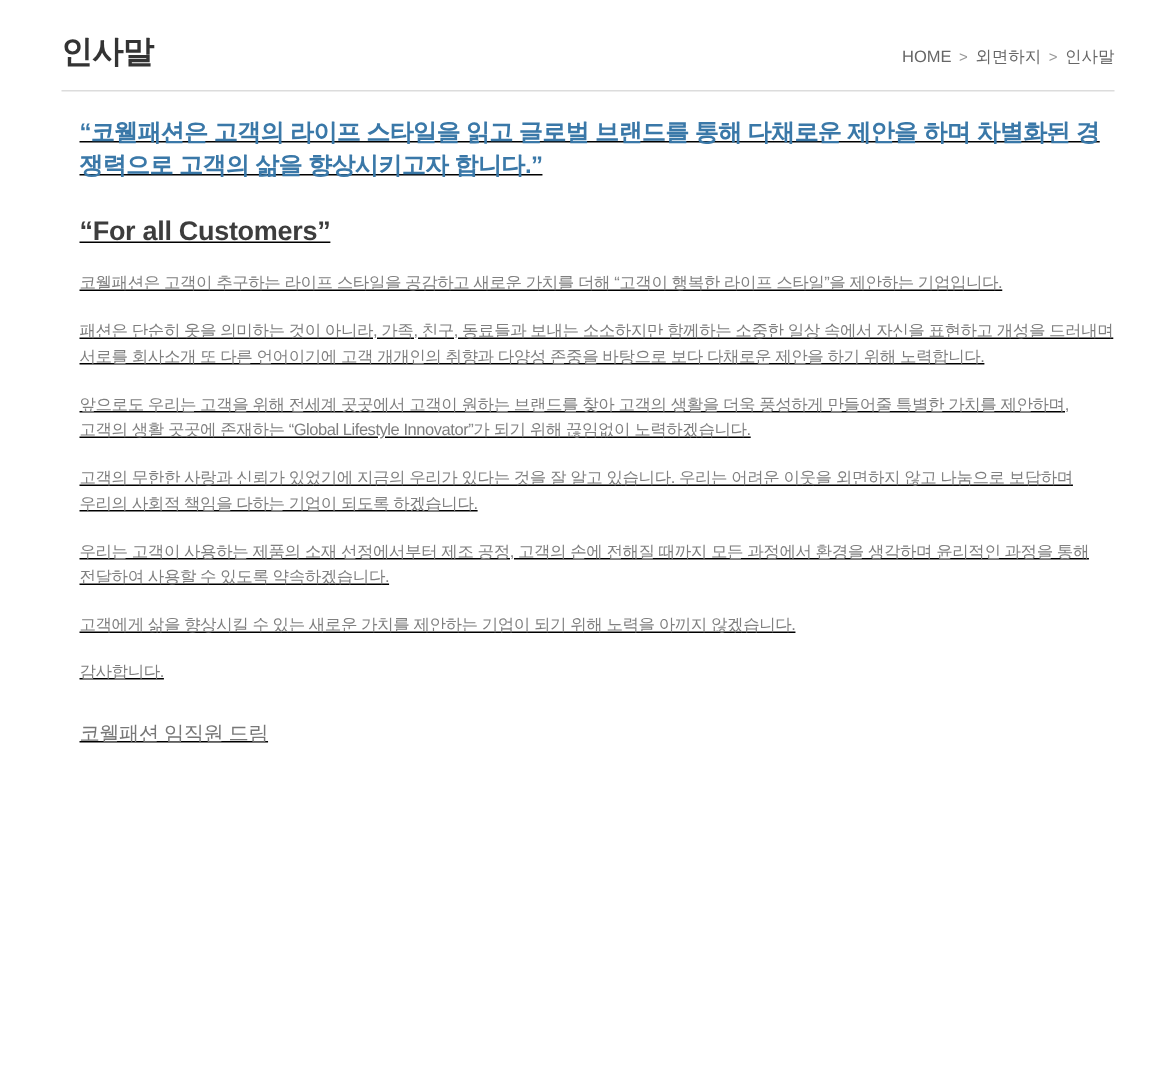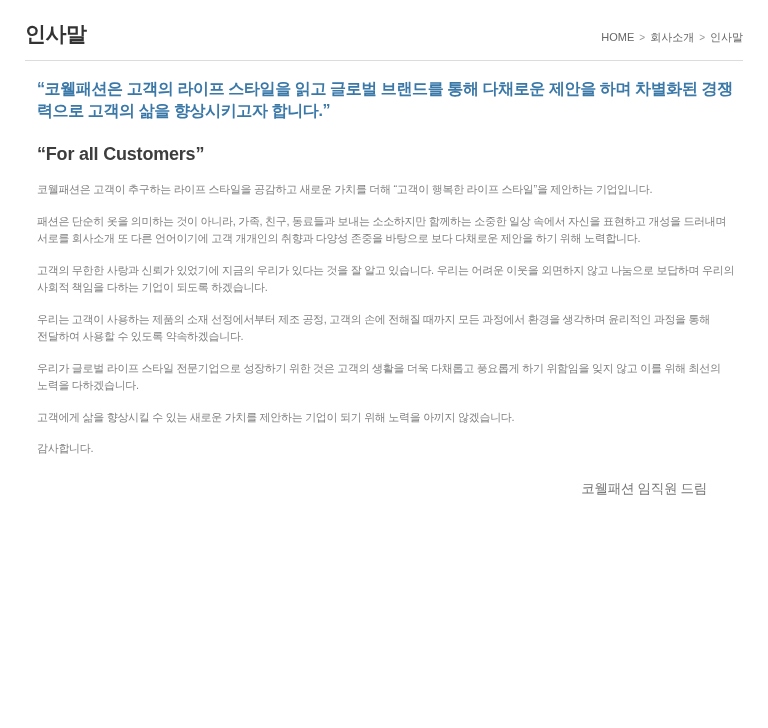--- a/index.html
+++ b/index.html
@@ -6,20 +6,21 @@
   html, body {
     width: 768px;
     background: #ffffff;
     font-family: "Liberation Sans", "DejaVu Sans", sans-serif;
   }
   .page {
     width: 768px;
     height: 728px;
     background: #ffffff;
     overflow: hidden;
+    padding-left: 16px;
   }
   .page-header {
     margin: 0 25px;
     padding-top: 20px;
     padding-bottom: 12px;
     border-bottom: 1px solid #dcdcdc;
     display: flex;
     justify-content: space-between;
     align-items: flex-end;
   }
@@ -41,20 +42,21 @@
     text-decoration: none;
     cursor: pointer;
   }
   .breadcrumb .sep {
     color: #999999;
     margin: 0 5px;
     font-size: 10px;
   }
   .content {
     padding: 17px 23px 0 37px;
+    text-decoration: underline;
   }
   .intro-quote {
     font-size: 16px;
     font-weight: bold;
     line-height: 22px;
     color: #3a78a8;
     letter-spacing: -0.4px;
   }
   .section-heading {
     font-size: 18px;
@@ -66,51 +68,51 @@
   .content p.body-para {
     font-size: 11px;
     line-height: 17.5px;
     color: #7f7f7f;
     letter-spacing: -0.3px;
     margin: 0 0 14px 0;
     word-break: keep-all;
   }
   .signature {
     margin-top: 22px;
-    text-align: right;
+    text-align: left;
     padding-right: 38px;
     font-size: 13.5px;
     color: #777777;
     letter-spacing: -0.3px;
   }
 </style>
 </head>
 <body>
 
 <div class="page">
 
   <div class="page-header">
     <h1 class="page-title">인사말</h1>
     <div class="breadcrumb">
-      <a>HOME</a><span class="sep">&gt;</span><a>회사소개</a><span class="sep">&gt;</span><a>인사말</a>
+      <a>HOME</a><span class="sep">&gt;</span><a>외면하지</a><span class="sep">&gt;</span><a>인사말</a>
     </div>
   </div>
 
   <div class="content">
 
     <div class="intro-quote">“코웰패션은 고객의 라이프 스타일을 읽고 글로벌 브랜드를 통해 다채로운 제안을 하며 차별화된 경쟁력으로 고객의 삶을 향상시키고자 합니다.”</div>
 
     <h2 class="section-heading">“For all Customers”</h2>
 
     <p class="body-para">코웰패션은 고객이 추구하는 라이프 스타일을 공감하고 새로운 가치를 더해 “고객이 행복한 라이프 스타일”을 제안하는 기업입니다.</p>
     <p class="body-para">패션은 단순히 옷을 의미하는 것이 아니라, 가족, 친구, 동료들과 보내는 소소하지만 함께하는 소중한 일상 속에서 자신을 표현하고 개성을 드러내며 서로를 회사소개 또 다른 언어이기에 고객 개개인의 취향과 다양성 존중을 바탕으로 보다 다채로운 제안을 하기 위해 노력합니다.</p>
+    <p class="body-para">앞으로도 우리는 고객을 위해 전세계 곳곳에서 고객이 원하는 브랜드를 찾아 고객의 생활을 더욱 풍성하게 만들어줄 특별한 가치를 제안하며, 고객의 생활 곳곳에 존재하는 “Global Lifestyle Innovator”가 되기 위해 끊임없이 노력하겠습니다.</p>
 
 
     <p class="body-para">고객의 무한한 사랑과 신뢰가 있었기에 지금의 우리가 있다는 것을 잘 알고 있습니다. 우리는 어려운 이웃을 외면하지 않고 나눔으로 보답하며 우리의 사회적 책임을 다하는 기업이 되도록 하겠습니다.</p>
     <p class="body-para">우리는 고객이 사용하는 제품의 소재 선정에서부터 제조 공정, 고객의 손에 전해질 때까지 모든 과정에서 환경을 생각하며 윤리적인 과정을 통해 전달하여 사용할 수 있도록 약속하겠습니다.</p>
-    <p class="body-para">우리가 글로벌 라이프 스타일 전문기업으로 성장하기 위한 것은 고객의 생활을 더욱 다채롭고 풍요롭게 하기 위함임을 잊지 않고 이를 위해 최선의 노력을 다하겠습니다.</p>
     <p class="body-para">고객에게 삶을 향상시킬 수 있는 새로운 가치를 제안하는 기업이 되기 위해 노력을 아끼지 않겠습니다.</p>
     <p class="body-para">감사합니다.</p>
 
     <div class="signature">코웰패션 임직원 드림</div>
 
   </div>
 </div>
 
 </body></html>

